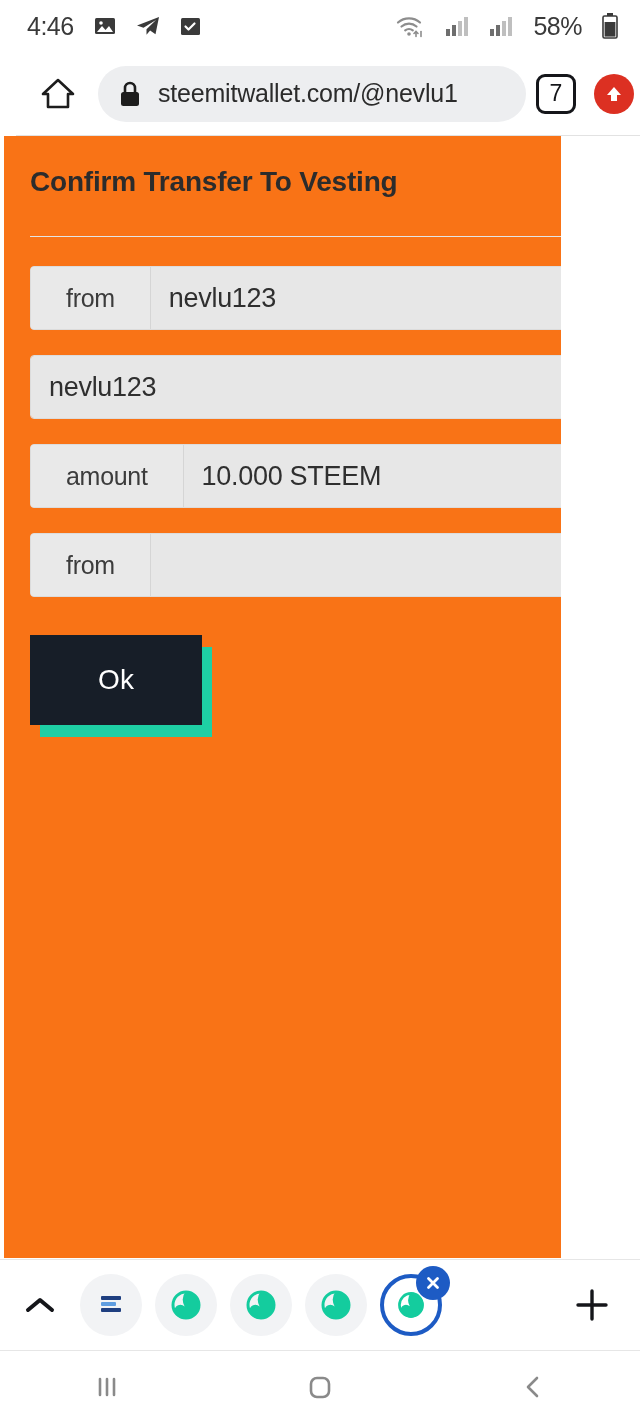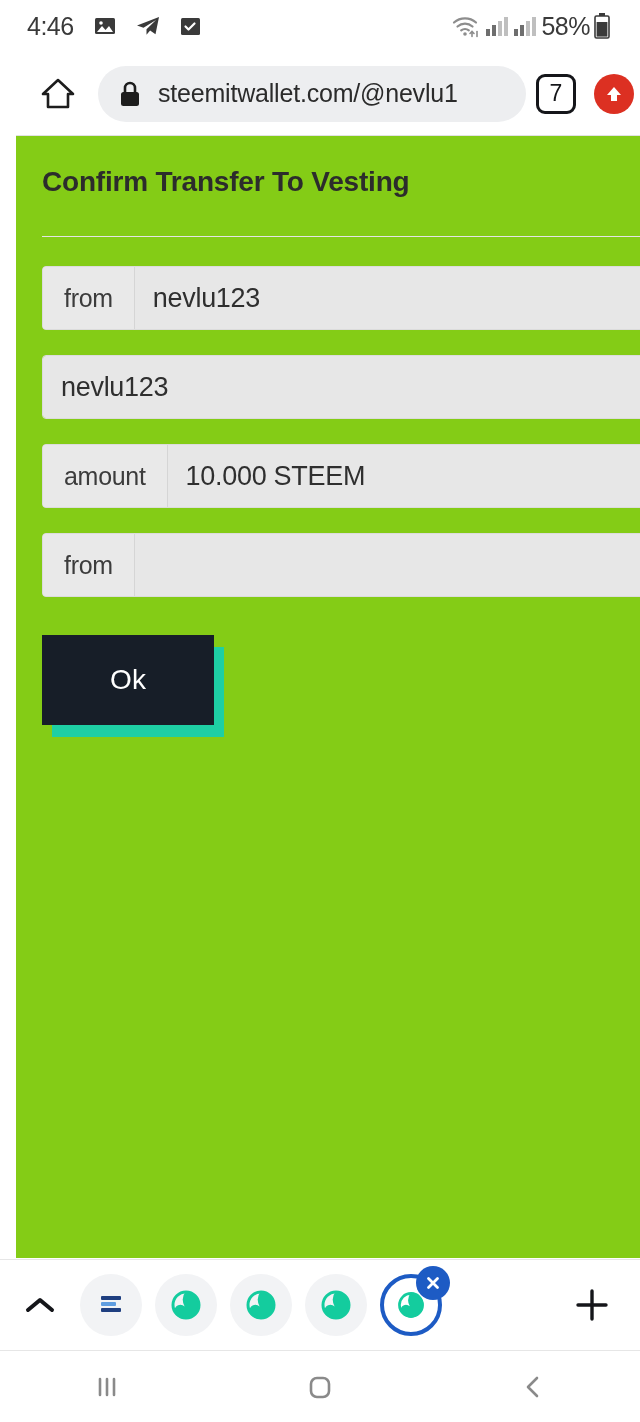--- a/index.html
+++ b/index.html
@@ -11,21 +11,21 @@
   }
   .phone { position: relative; width: 640px; height: 1422px; background:#fff; }
 
   
   .statusbar {
     position: absolute; top: 0; left: 0; width: 640px; height: 52px;
     background: #fff; display: flex; align-items: center;
   }
   .sb-left { display:flex; align-items:center; gap:20px; padding-left:27px; }
   .sb-clock { font-size: 25px; color:#3a3a3a; letter-spacing:-0.5px; font-weight:400; }
-  .sb-right { margin-left:auto; display:flex; align-items:center; gap:4px; padding-right:30px; }
+  .sb-right { margin-left:auto; display:flex; align-items:center; gap:20px; padding-right:22px; }
   .sb-pct { font-size:25px; color:#3a3a3a; letter-spacing:-0.5px; }
   .ico { display:inline-flex; align-items:center; justify-content:center; }
 
   
   .toolbar {
     position:absolute; top:52px; left:16px; width:640px; height:84px;
     display:flex; align-items:center; background:#fff;
     border-bottom:1px solid #e2e2e2;
   }
   .home-btn { width:56px; margin-left:14px; display:flex; align-items:center; justify-content:center; }
@@ -42,37 +42,37 @@
     width:40px; height:40px; border:3px solid #15161a; border-radius:9px;
     display:flex; align-items:center; justify-content:center;
     font-size:23px; font-weight:500; color:#15161a; margin-right:18px; flex:none;
   }
   .updot {
     width:40px; height:40px; border-radius:50%; background:#dc3022;
     display:flex; align-items:center; justify-content:center; margin-right:22px; flex:none;
   }
 
   
-  .content { position:absolute; top:136px; left:16px; width:624px; height:1122px; background:#84cc16; overflow:hidden; }
+  .content { position:absolute; top:136px; left:4px; width:557px; height:1122px; background:#f97316; overflow:hidden; }
   .page-title {
     font-size:28px; font-weight:bold; color:#2c2c2c;
     padding:30px 0 0 26px; letter-spacing:-0.2px;
   }
   .divider { height:1px; background:#e4e4e4; margin:38px 0 0 26px; }
 
   .rows { padding-top:29px; }
   .input-row {
     display:flex; align-items:stretch; height:64px;
     margin-left:26px; width:646px;
     border:1px solid #dcdcdc; border-radius:4px; overflow:hidden;
     background:#e7e7e7; margin-bottom:25px;
   }
   .row-label {
     background:#e9e9e9; display:flex; align-items:center;
-    padding:0 21px; font-size:25px; color:#3c3c3c;
+    padding:0 35px; font-size:25px; color:#3c3c3c;
     border-right:1px solid #d5d5d5; flex:none; letter-spacing:-0.3px;
   }
   .row-value {
     flex:1; background:#e7e7e7; display:flex; align-items:center;
     padding:0 18px; font-size:27px; color:#2f2f2f; letter-spacing:-0.3px;
   }
 
   
   .btn-wrap { position:relative; margin:38px 0 0 26px; width:180px; height:98px; }
   .btn-shadow {

